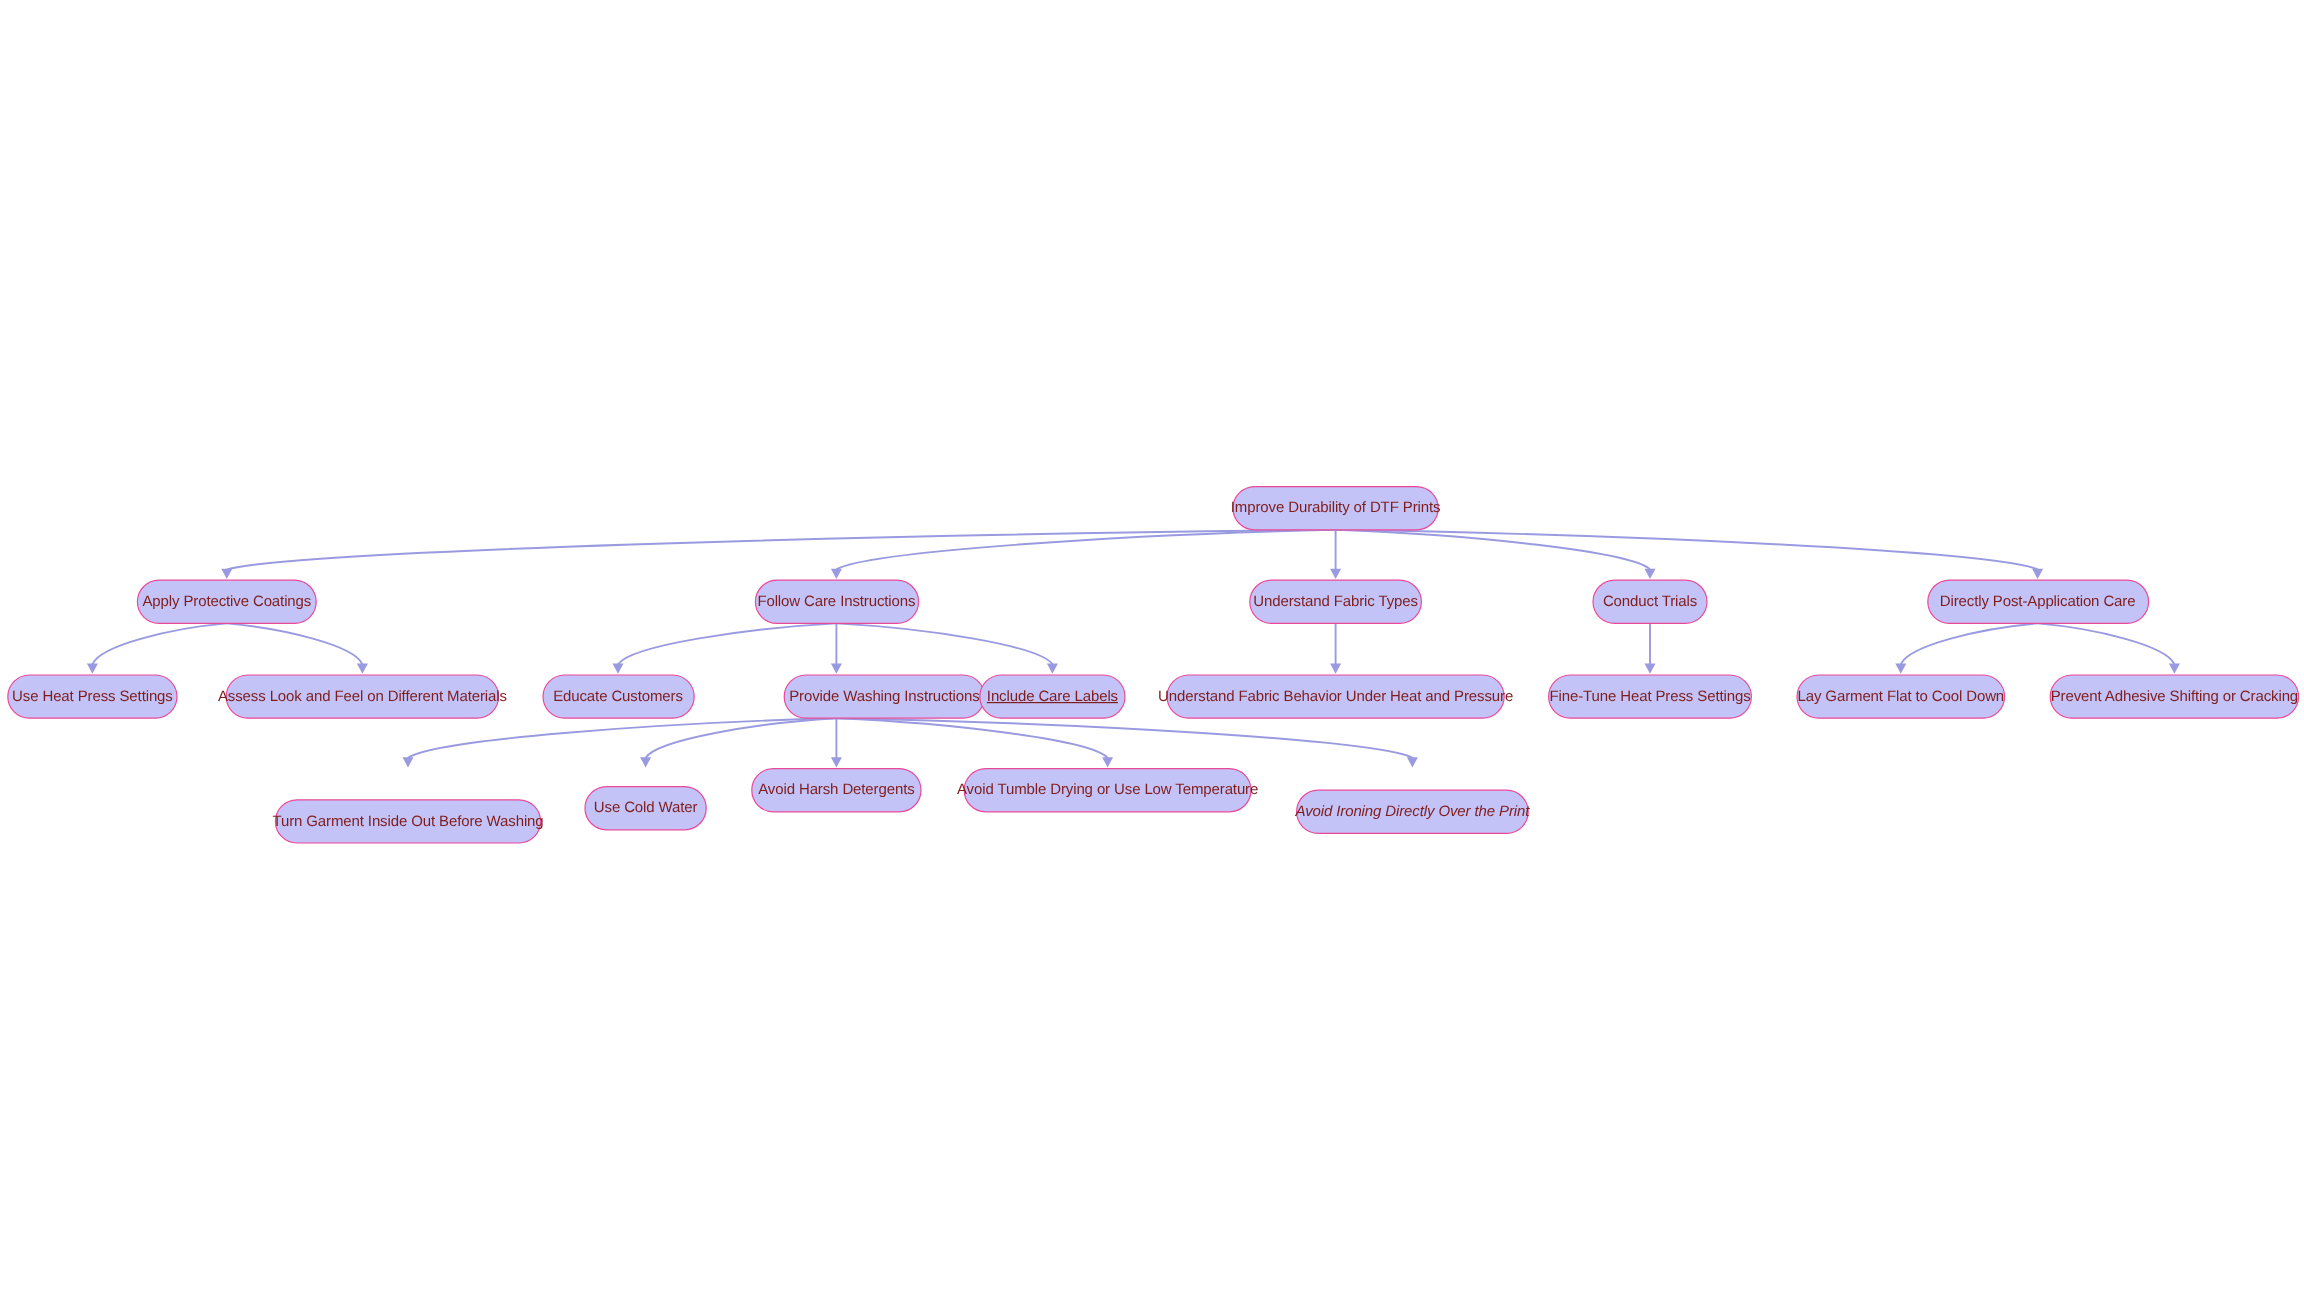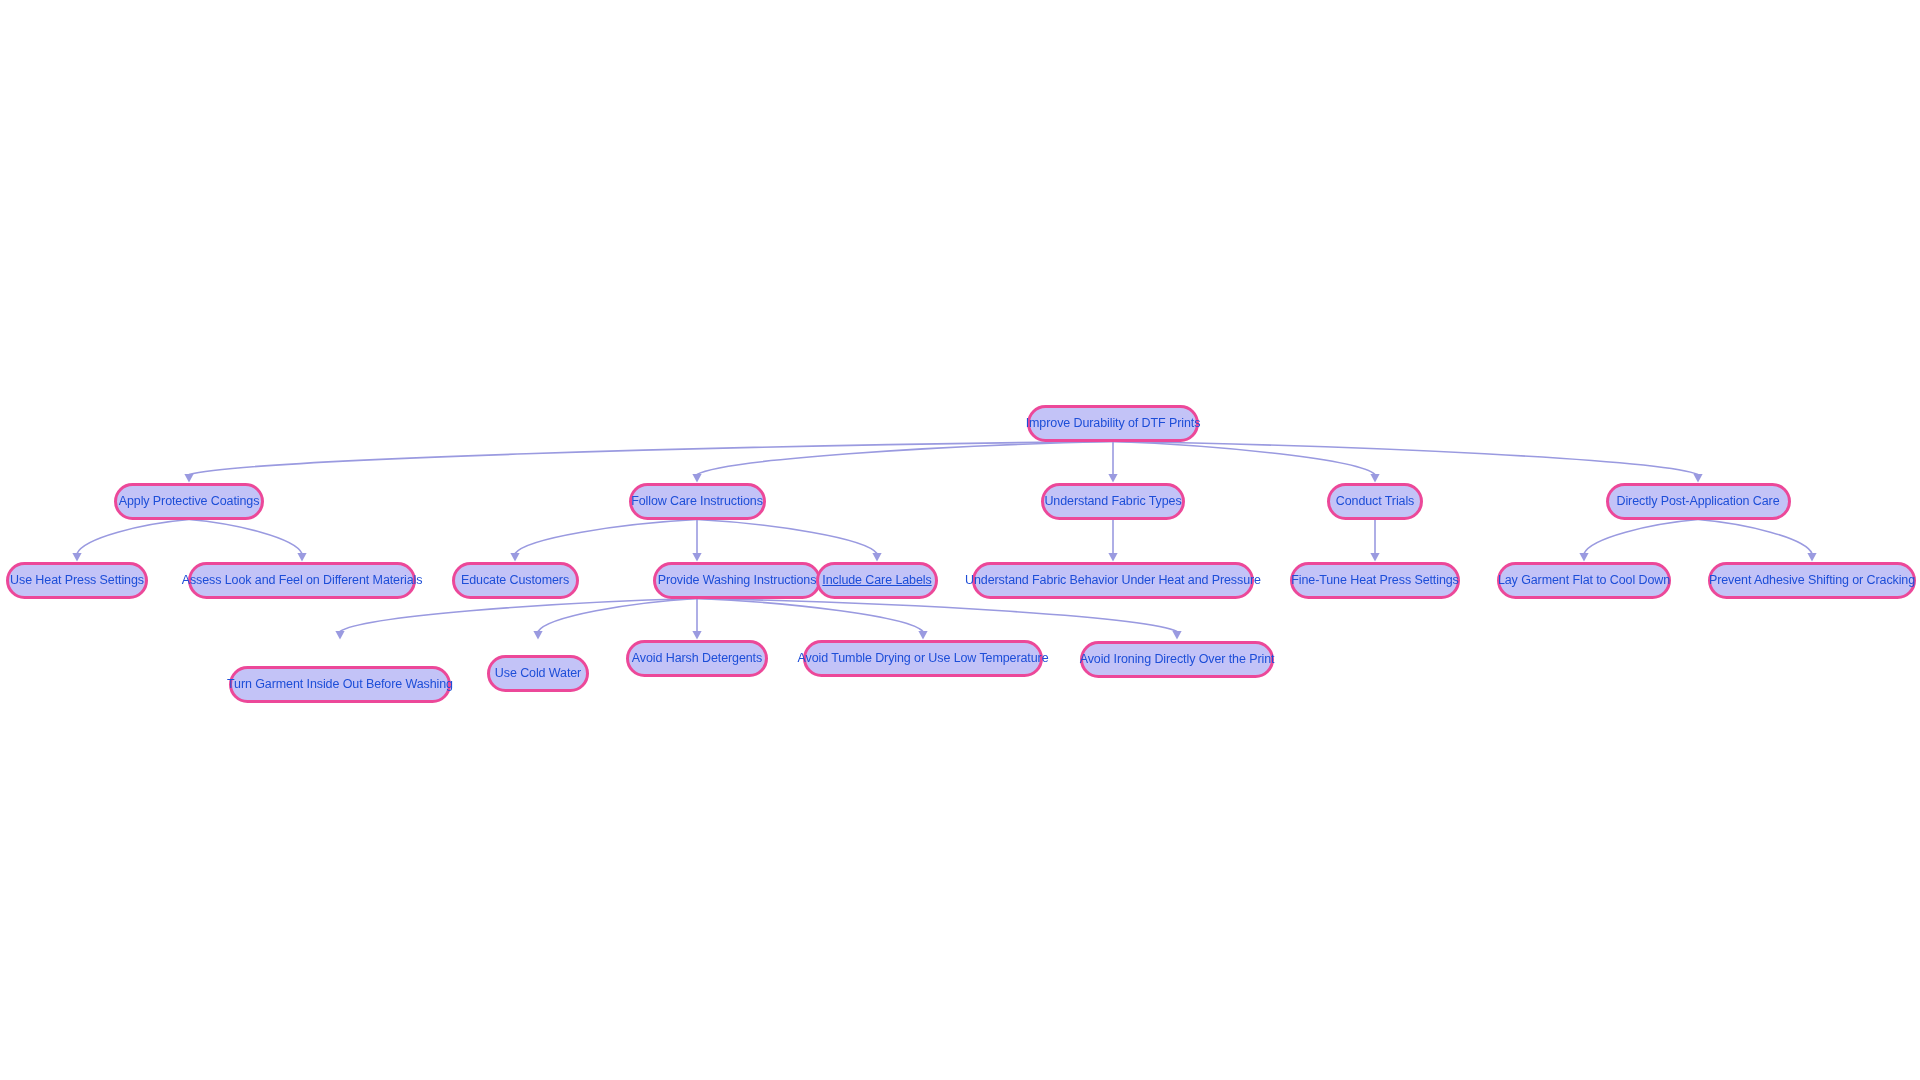--- a/index.html
+++ b/index.html
@@ -34,24 +34,24 @@
     fill: #9a9ae0;
     stroke: none;
   }
   .node {
     position: absolute;
     box-sizing: border-box;
     display: flex;
     align-items: center;
     justify-content: center;
     background: #c3c3f7;
-    border: 3px solid #ec4899;
+    border: 1px solid #ec4899;
     border-radius: 19px;
     height: 37px;
-    color: #1d4ed8;
+    color: #7f1d1d;
     font-size: 12.5px;
     letter-spacing: -0.1px;
     white-space: nowrap;
     padding: 0 14px;
   }
   .node-label {
     display: block;
     line-height: 1;
   }
 </style>
@@ -150,17 +150,17 @@
       </div>
       <div class="node" style="left: 487px; top: 655px; width: 102px; align-items: center;">
         <span class="node-label">Use Cold Water</span>
       </div>
       <div class="node" style="left: 626px; top: 639.5px; width: 142px;">
         <span class="node-label">Avoid Harsh Detergents</span>
       </div>
       <div class="node" style="left: 803px; top: 639.5px; width: 240px; justify-content: center;">
         <span class="node-label">Avoid Tumble Drying or Use Low Temperature</span>
       </div>
-      <div class="node" style="left: 1080px; top: 641px; width: 194px;">
+      <div class="node" style="left: 1080px; top: 658px; width: 194px; font-style: italic;">
         <span class="node-label">Avoid Ironing Directly Over the Print</span>
       </div>
     </div>
 </div>
 
 </body></html>

